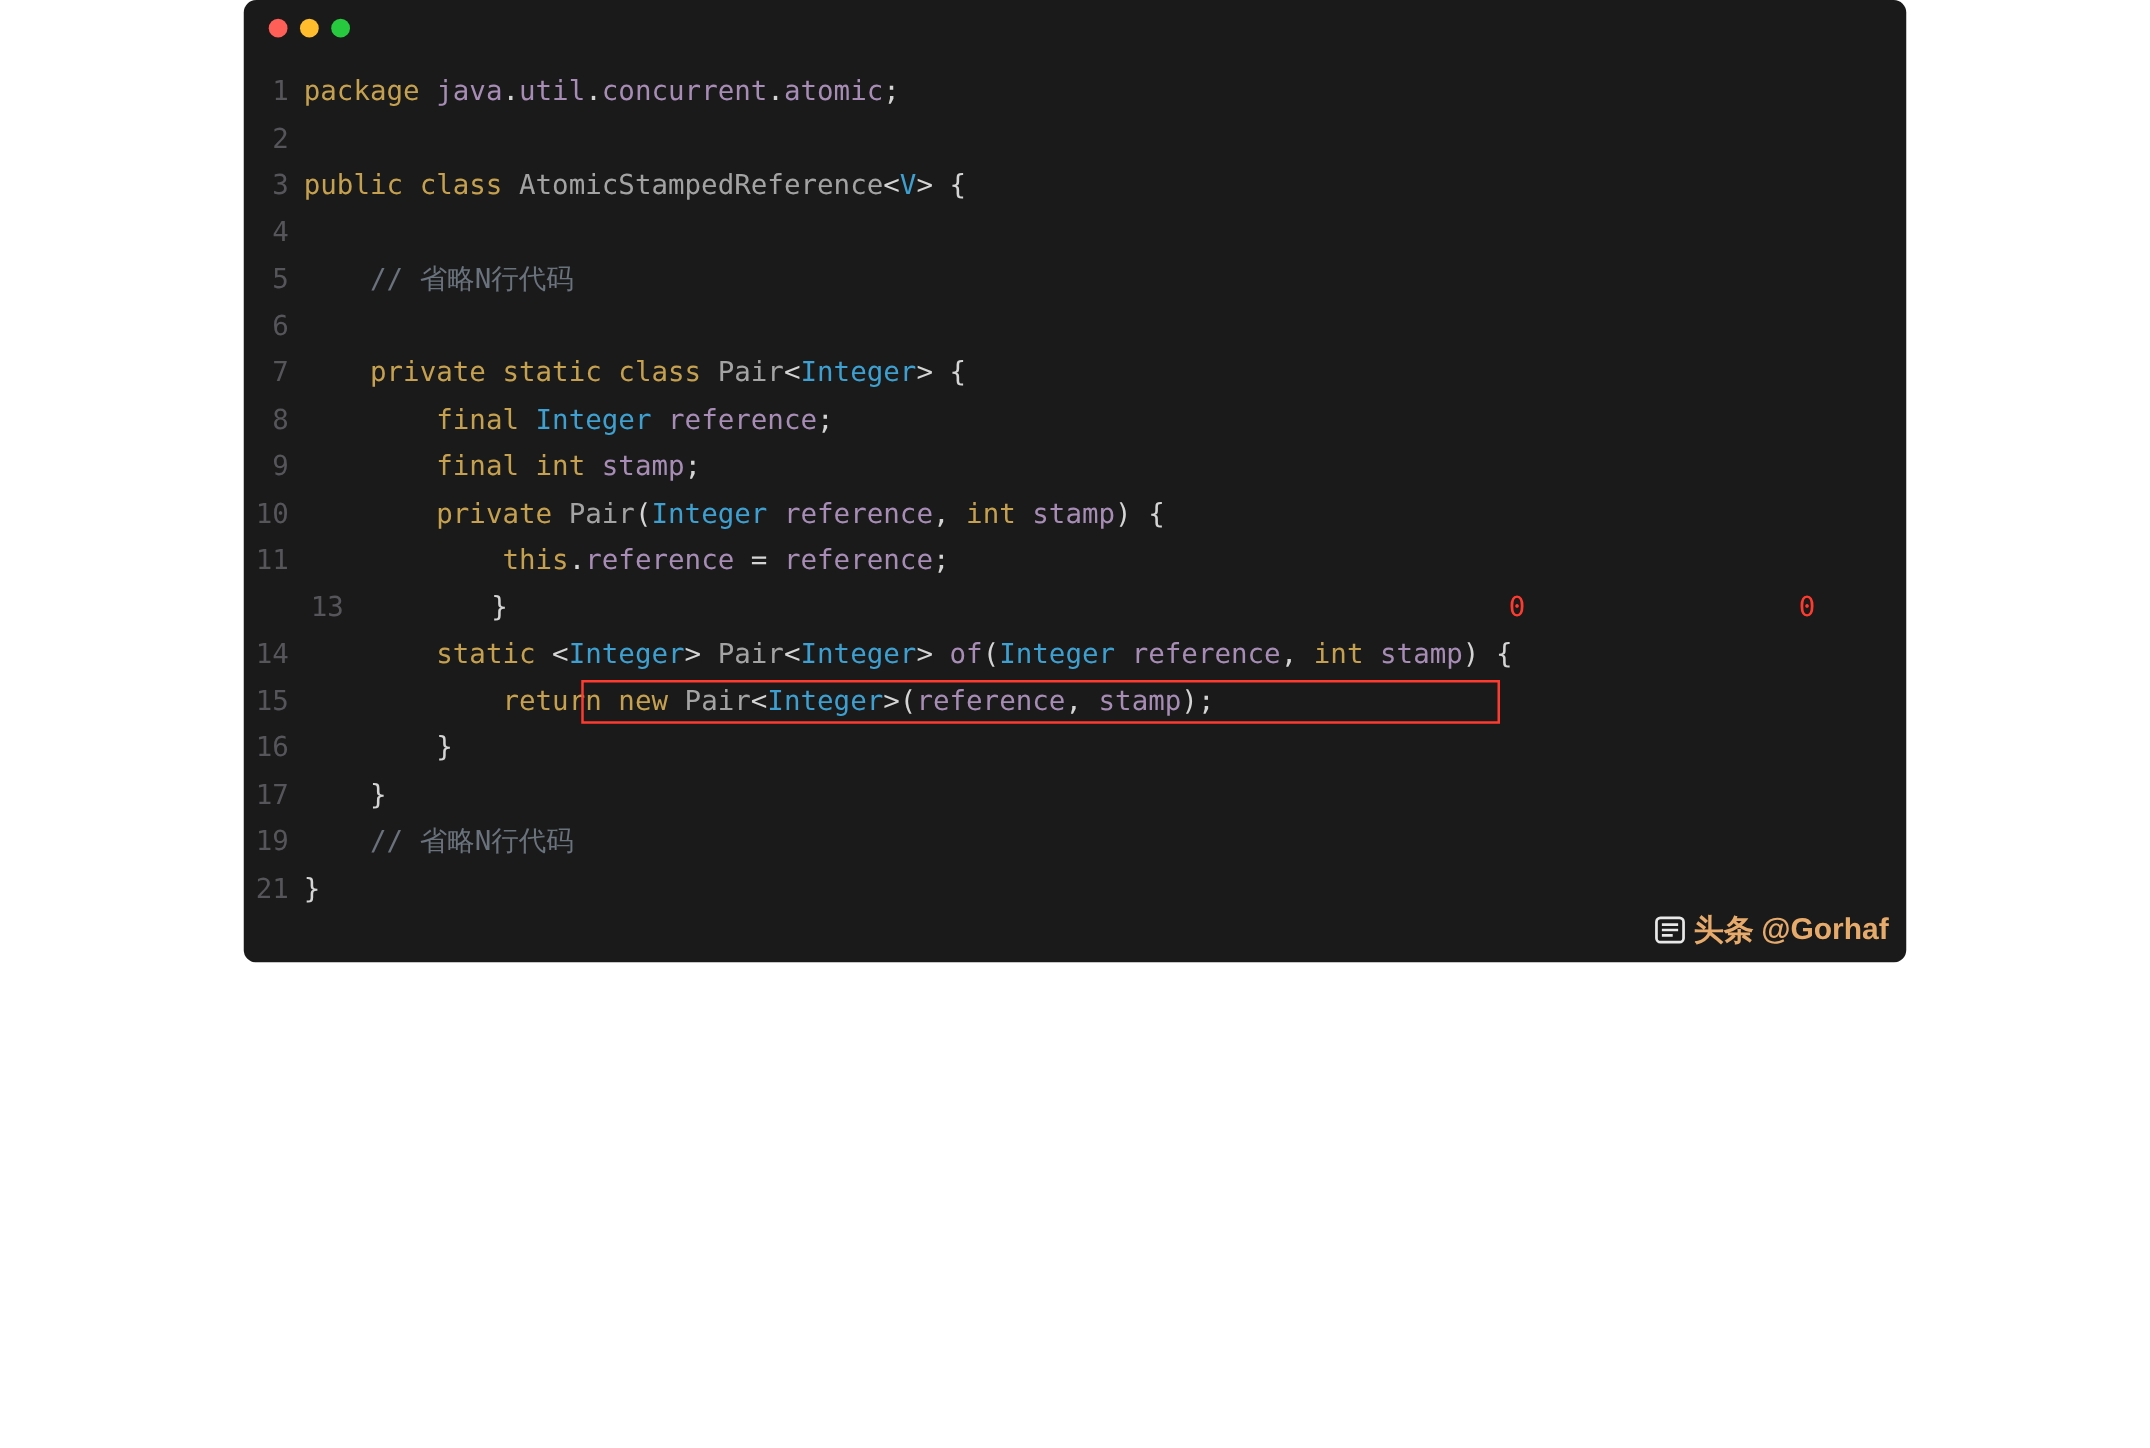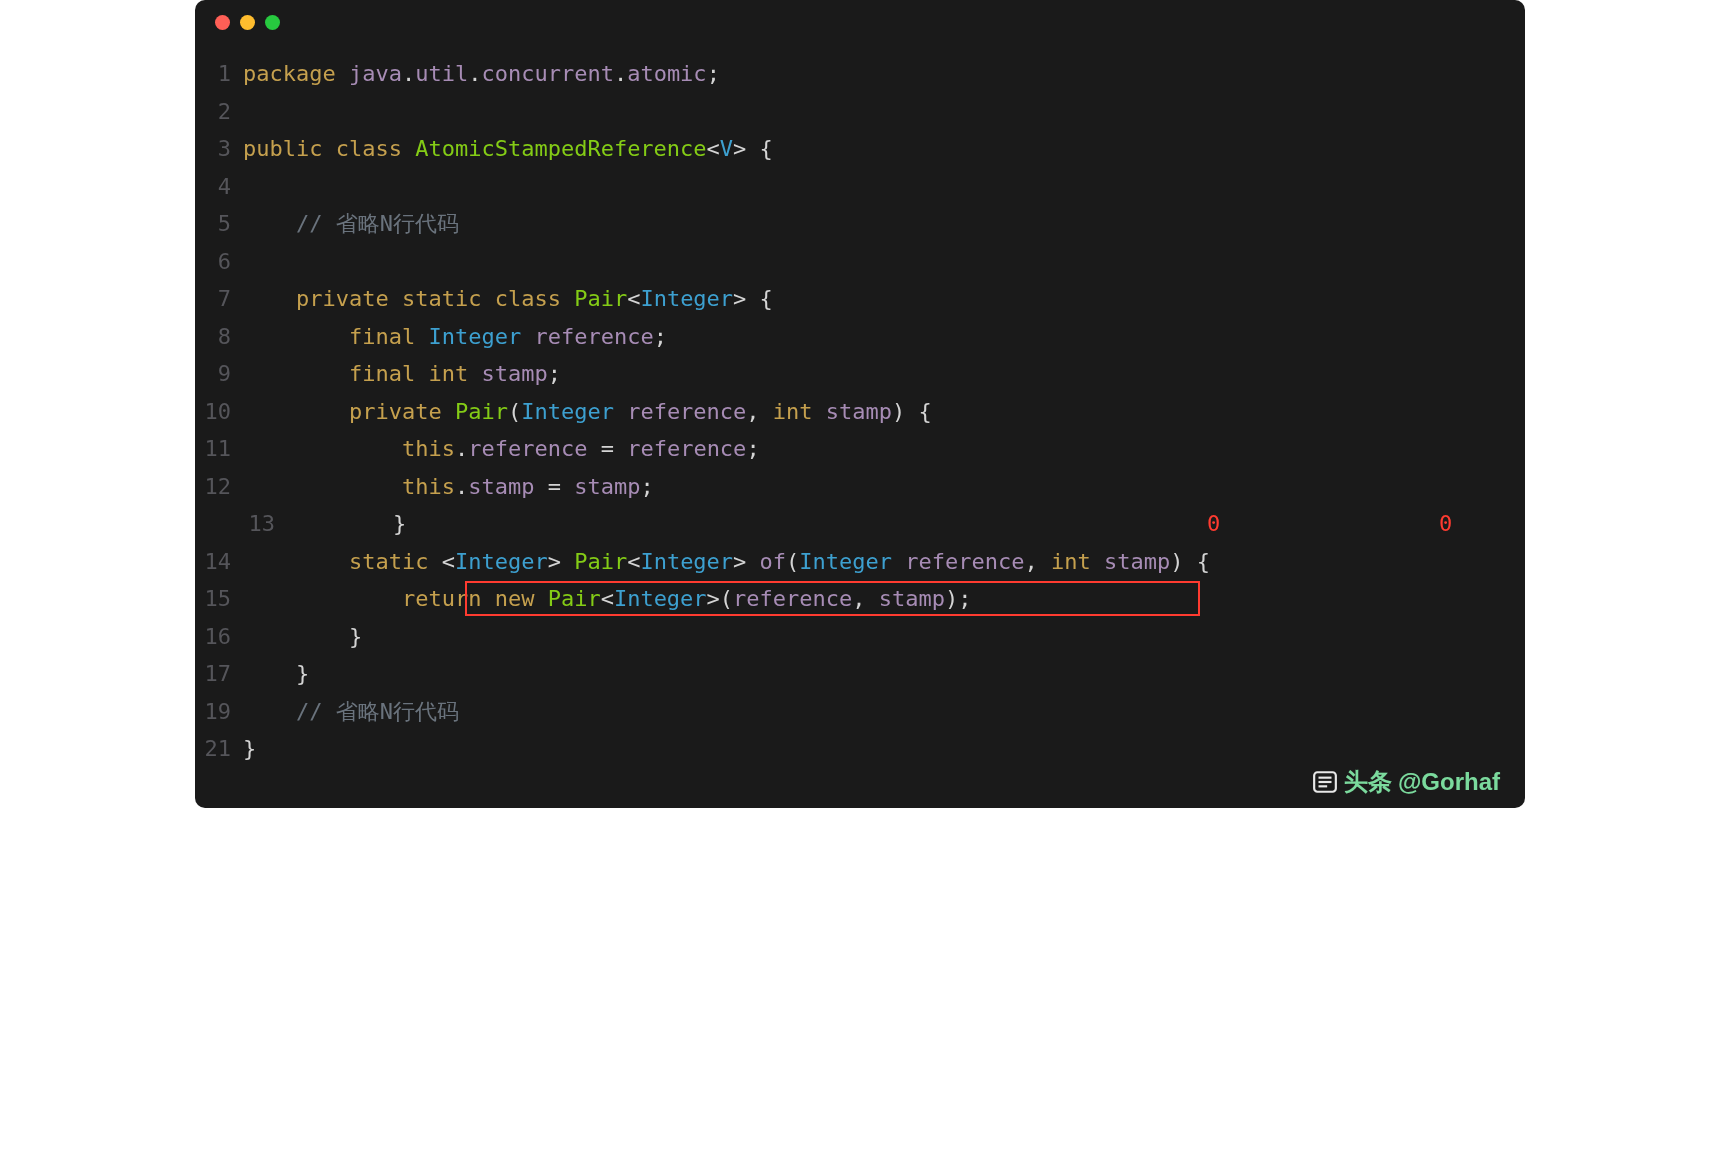--- a/index.html
+++ b/index.html
@@ -51,36 +51,36 @@
       flex-shrink: 0;
       user-select: none;
     }
     .code {
       flex: 1;
       color: #d4d4d4;
       position: relative;
     }
     
     .kw   { color: #c5a04e; }   
-    .cls  { color: #84cc16; text-align: center; }   
+    .cls  { color: #a3a3a3; text-align: center; }   
     .gen  { color: #3da0d0; }   
     .pun  { color: #d4d4d4; }   
     .cmt  { color: #6a737d; }   
     .var  { color: #a78cb5; }
     .red0 { color: #ff3b30; }
     .highlight-box {
       position: absolute;
       border: 2px solid #ff3b30;
       pointer-events: none;
     }
     .watermark {
       position: absolute;
-      right: 25px;
+      right: 14px;
       bottom: 10px;
-      color: #86efac;
+      color: #fdba74;
       font-family: -apple-system, "PingFang SC", sans-serif;
       font-size: 24px;
       font-weight: 600;
       display: flex;
       align-items: center;
       gap: 6px;
       opacity: 0.9;
     }
     .wm-icon {
       display:inline-flex;
@@ -139,24 +139,20 @@
     <div class="line">
       <span class="gutter">10</span>
       <span class="code"><span>        </span><span class="kw">private </span><span class="cls">Pair</span><span class="pun">(</span><span class="gen">Integer </span><span class="var">reference</span><span class="pun">, </span><span class="kw">int </span><span class="var">stamp</span><span class="pun">) {</span></span>
     </div>
 
     <div class="line">
       <span class="gutter">11</span>
       <span class="code"><span>            </span><span class="kw">this</span><span class="pun">.</span><span class="var">reference</span><span class="pun"> = </span><span class="var">reference</span><span class="pun">;</span></span>
     </div>
 
-    <div class="line">
-      <span class="gutter">12</span>
-      <span class="code"><span>            </span><span class="kw">this</span><span class="pun">.</span><span class="var">stamp</span><span class="pun"> = </span><span class="var">stamp</span><span class="pun">;</span></span>
-    </div>
 
     <div class="line" style="position:relative;margin-left:44px;">
       <span class="gutter">13</span>
       <span class="code"><span>        </span><span class="pun">}</span></span>
       <span class="red0" style="position:absolute; left:968px;">0</span>
       <span class="red0" style="position:absolute; left:1200px;">0</span>
     </div>
 
     <div class="line">
       <span class="gutter">14</span>

